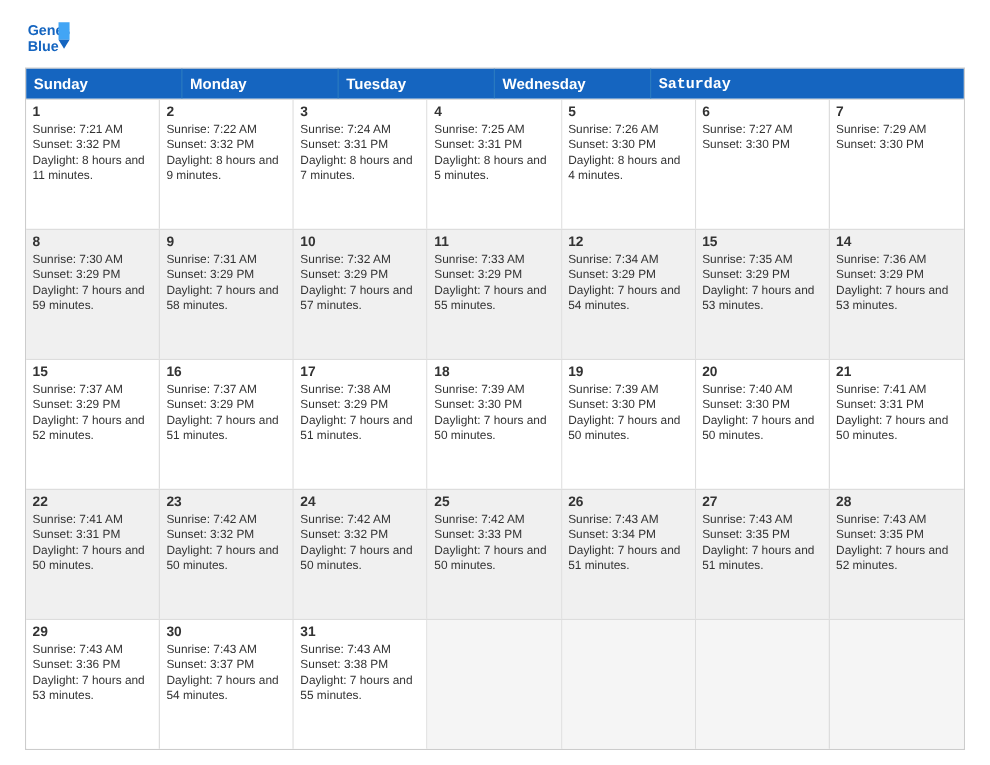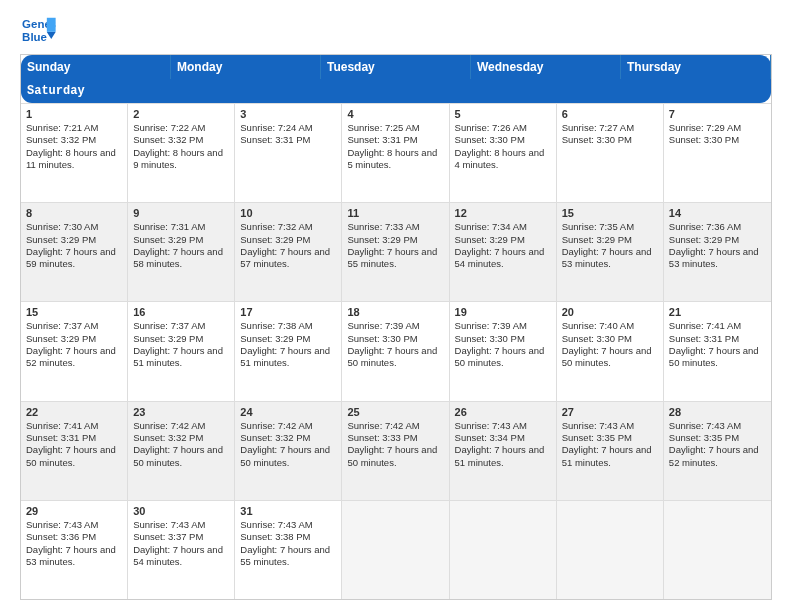--- a/index.html
+++ b/index.html
@@ -45,23 +45,22 @@
       color: #555;
     }
     .calendar {
       flex: 1;
       display: flex;
       flex-direction: column;
       border: 1px solid #ccc;
     }
     .cal-header {
       display: grid;
-      grid-template-columns: repeat(5, 1fr);
+      grid-template-columns: repeat(6, 1fr);
       background: #1565c0;
-      border-radius: 11px;
     }
     .cal-header-cell {
       color: #fff;
       font-size: 12px;
       font-weight: bold;
       padding: 5px 6px;
       text-align: left;
       border-right: 1px solid #2979c0;
     }
     .cal-header-cell:last-child { border-right: none; font-family: Liberation Mono, monospace; }
@@ -116,41 +115,41 @@
       <div class="subtitle"></div>
     </div>
   </div>
 
   <div class="calendar">
     <div class="cal-header" id="cal-header">
         <div class="cal-header-cell">Sunday</div>
         <div class="cal-header-cell">Monday</div>
         <div class="cal-header-cell">Tuesday</div>
         <div class="cal-header-cell">Wednesday</div>
-        <div class="cal-header-cell">Thursday</div>
         <div class="cal-header-cell">Saturday</div>
       </div>
     <div class="cal-body" id="cal-body">
         <div class="cal-row">
           <div class="cal-cell">
             <span class="day-num">1</span>
             <span class="cell-line">Sunrise: 7:21 AM</span>
             <span class="cell-line">Sunset: 3:32 PM</span>
             <span class="cell-line">Daylight: 8 hours and 11 minutes.</span>
           </div>
           <div class="cal-cell">
             <span class="day-num">2</span>
             <span class="cell-line">Sunrise: 7:22 AM</span>
             <span class="cell-line">Sunset: 3:32 PM</span>
             <span class="cell-line">Daylight: 8 hours and 9 minutes.</span>
           </div>
           <div class="cal-cell">
             <span class="day-num">3</span>
             <span class="cell-line">Sunrise: 7:24 AM</span>
             <span class="cell-line">Sunset: 3:31 PM</span>
+            <span class="cell-line">Daylight: 8 hours and 7 minutes.</span>
           </div>
           <div class="cal-cell">
             <span class="day-num">4</span>
             <span class="cell-line">Sunrise: 7:25 AM</span>
             <span class="cell-line">Sunset: 3:31 PM</span>
             <span class="cell-line">Daylight: 8 hours and 5 minutes.</span>
           </div>
           <div class="cal-cell">
             <span class="day-num">5</span>
             <span class="cell-line">Sunrise: 7:26 AM</span>

